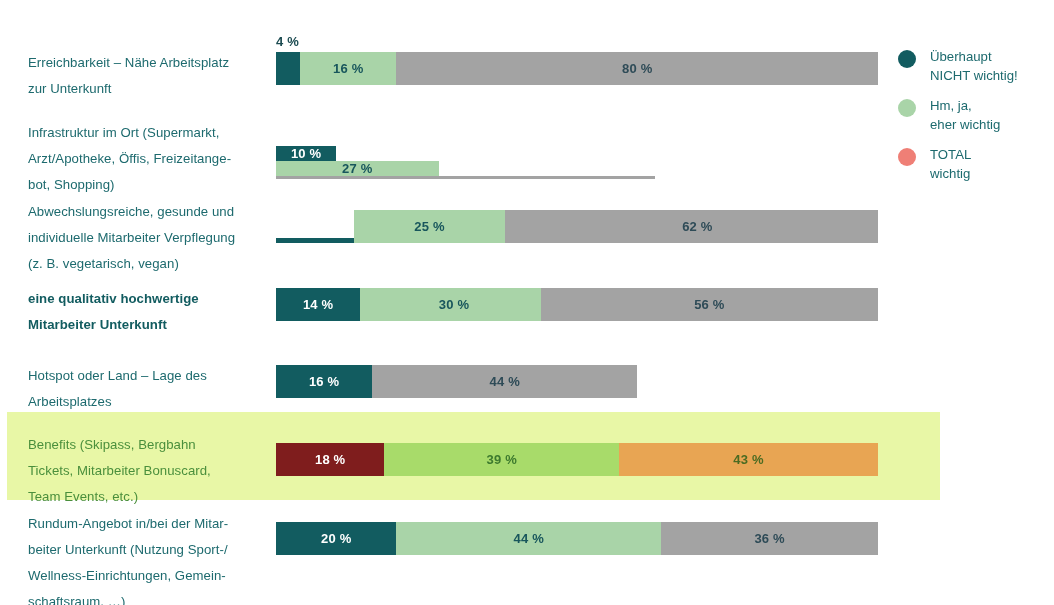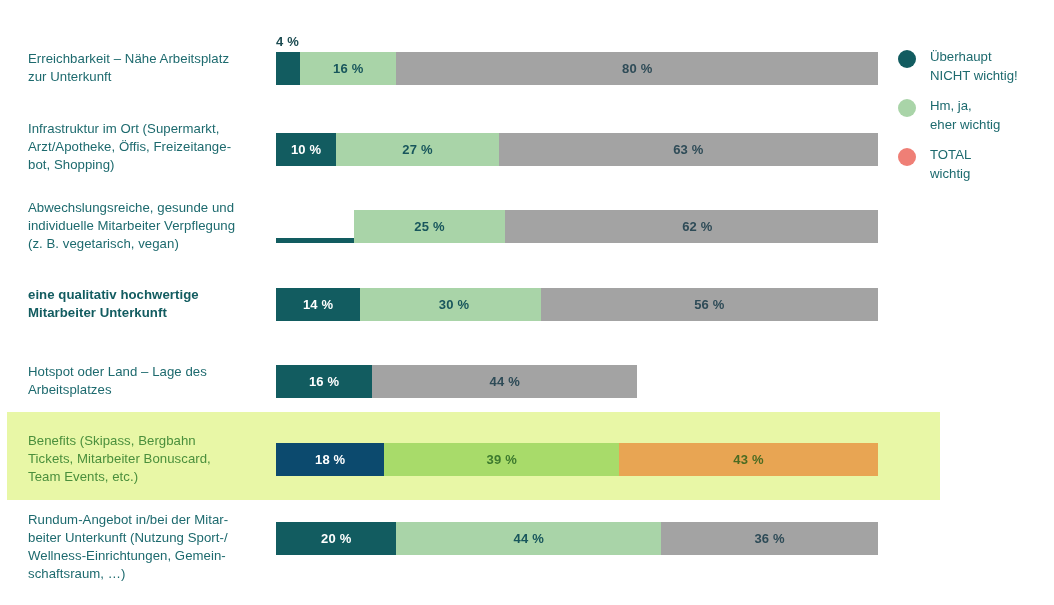--- a/index.html
+++ b/index.html
@@ -38,21 +38,21 @@
     left: 0;
     width: 1054px;
   }
 
   .row-label {
     position: absolute;
     left: 28px;
     width: 238px;
     color: #1d6a6e;
     font-size: 13.2px;
-    line-height: 18px;
+    line-height: 26px;
     letter-spacing: 0.05px;
   }
   .row-label.bold {
     font-weight: bold;
     color: #125c60;
   }
   .row-label.alt {
     color: #4a8f3c;
   }
 
@@ -73,21 +73,21 @@
     font-size: 13px;
     font-weight: bold;
     letter-spacing: 0.2px;
     box-sizing: border-box;
     white-space: nowrap;
   }
   .seg.s0 { background: #125c60; color: #ffffff; }
   .seg.s1 { background: #a9d4a8; color: #18565c; }
   .seg.s2 { background: #a3a3a3; color: #2e4b57; }
 
-  .seg.h0 { background: #0c4a6e; color: #ffffff; }
+  .seg.h0 { background: #7f1d1d; color: #ffffff; }
   .seg.h1 { background: #a8db6a; color: #3d7a2e; }
   .seg.h2 { background: #e8a553; color: #4a6b22; }
 
   .seg.hide-label { color: transparent; }
 
   .outside-label {
     position: absolute;
     font-size: 13px;
     font-weight: bold;
     color: #1d4c52;
@@ -137,21 +137,21 @@
           <div class="seg s0 hide-label" style="width: 4%;">4 %</div>
           <div class="seg s1" style="width: 16%;">16 %</div>
           <div class="seg s2" style="width: 80%;">80 %</div>
         </div>
         <div class="outside-label" style="left: 276px; top: 34px;">4 %</div>
       </div>
       <div class="row" style="top: 0px;">
         <div class="row-label" style="top: 120px; white-space: pre-line;">Infrastruktur im Ort (Supermarkt,
 Arzt/Apotheke, Öffis, Freizeitange-
 bot, Shopping)</div>
-        <div class="bar" style="top: 133px;">
+        <div class="bar" style="top: 146px; flex-direction: column;">
           <div class="seg s0" style="width: 10%;">10 %</div>
           <div class="seg s1" style="width: 27%;">27 %</div>
           <div class="seg s2" style="width: 63%;">63 %</div>
         </div>
       </div>
       <div class="row" style="top: 0px;">
         <div class="row-label" style="top: 199px; white-space: pre-line;">Abwechslungsreiche, gesunde und
 individuelle Mitarbeiter Verpflegung
 (z. B. vegetarisch, vegan)</div>
         <div class="bar" style="top: 210px;">

